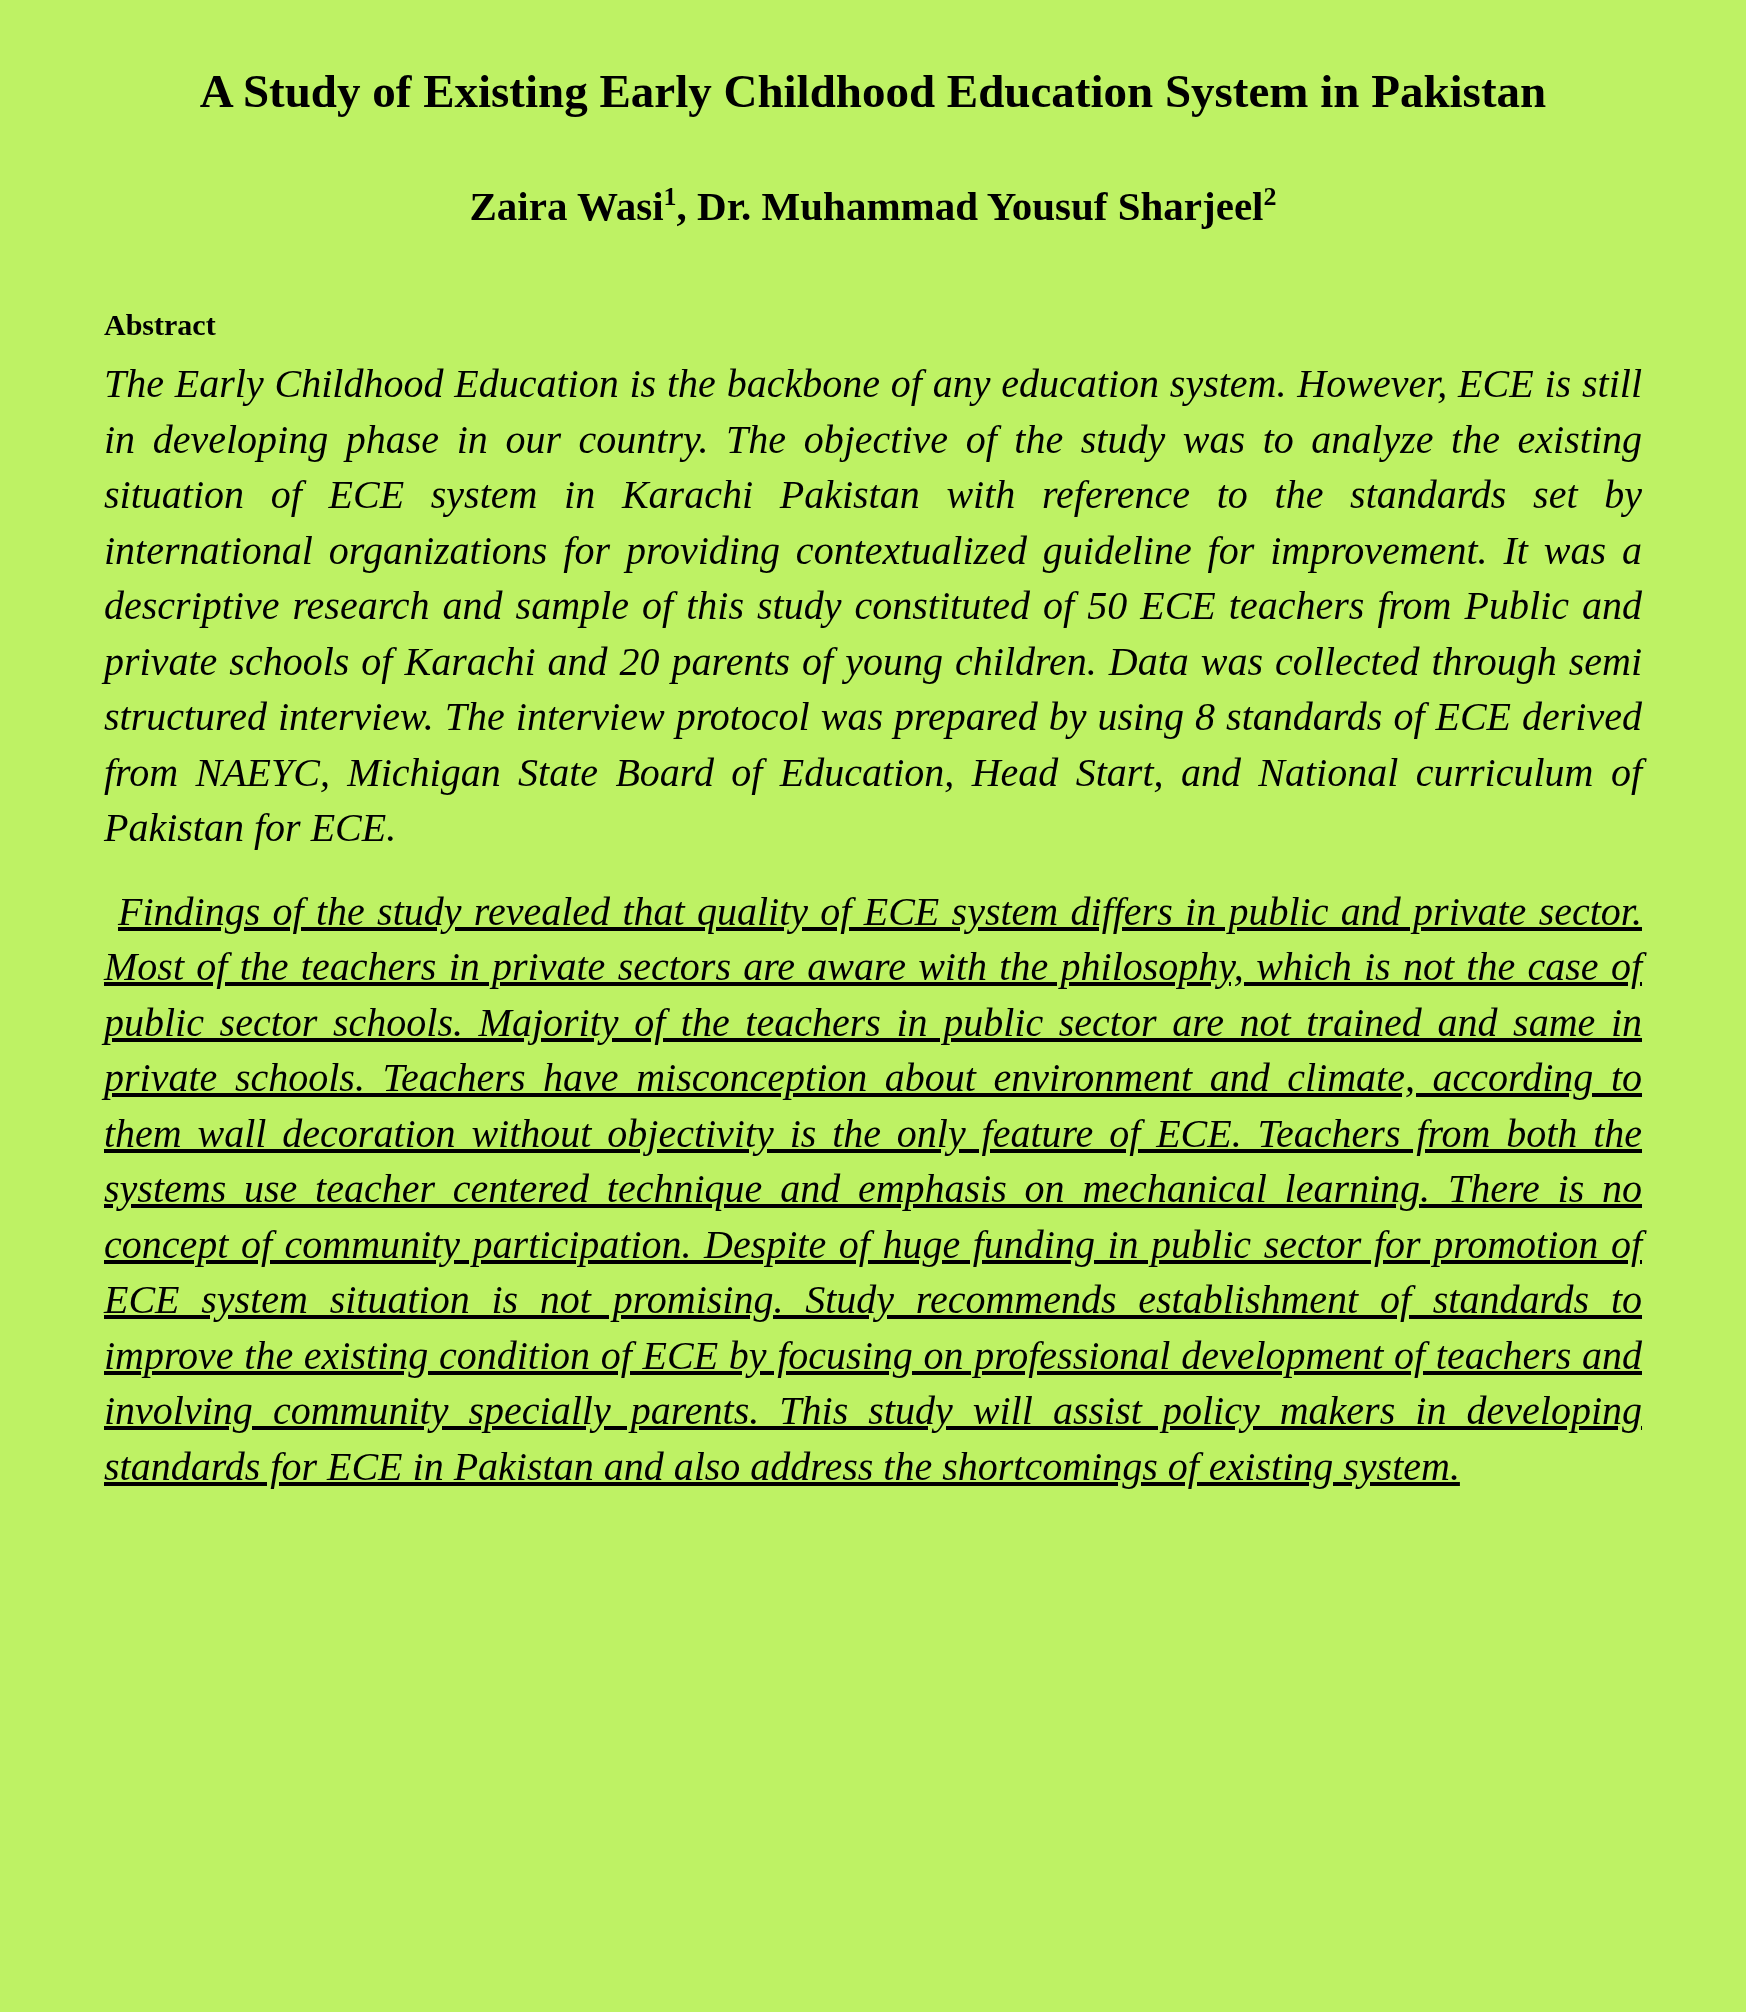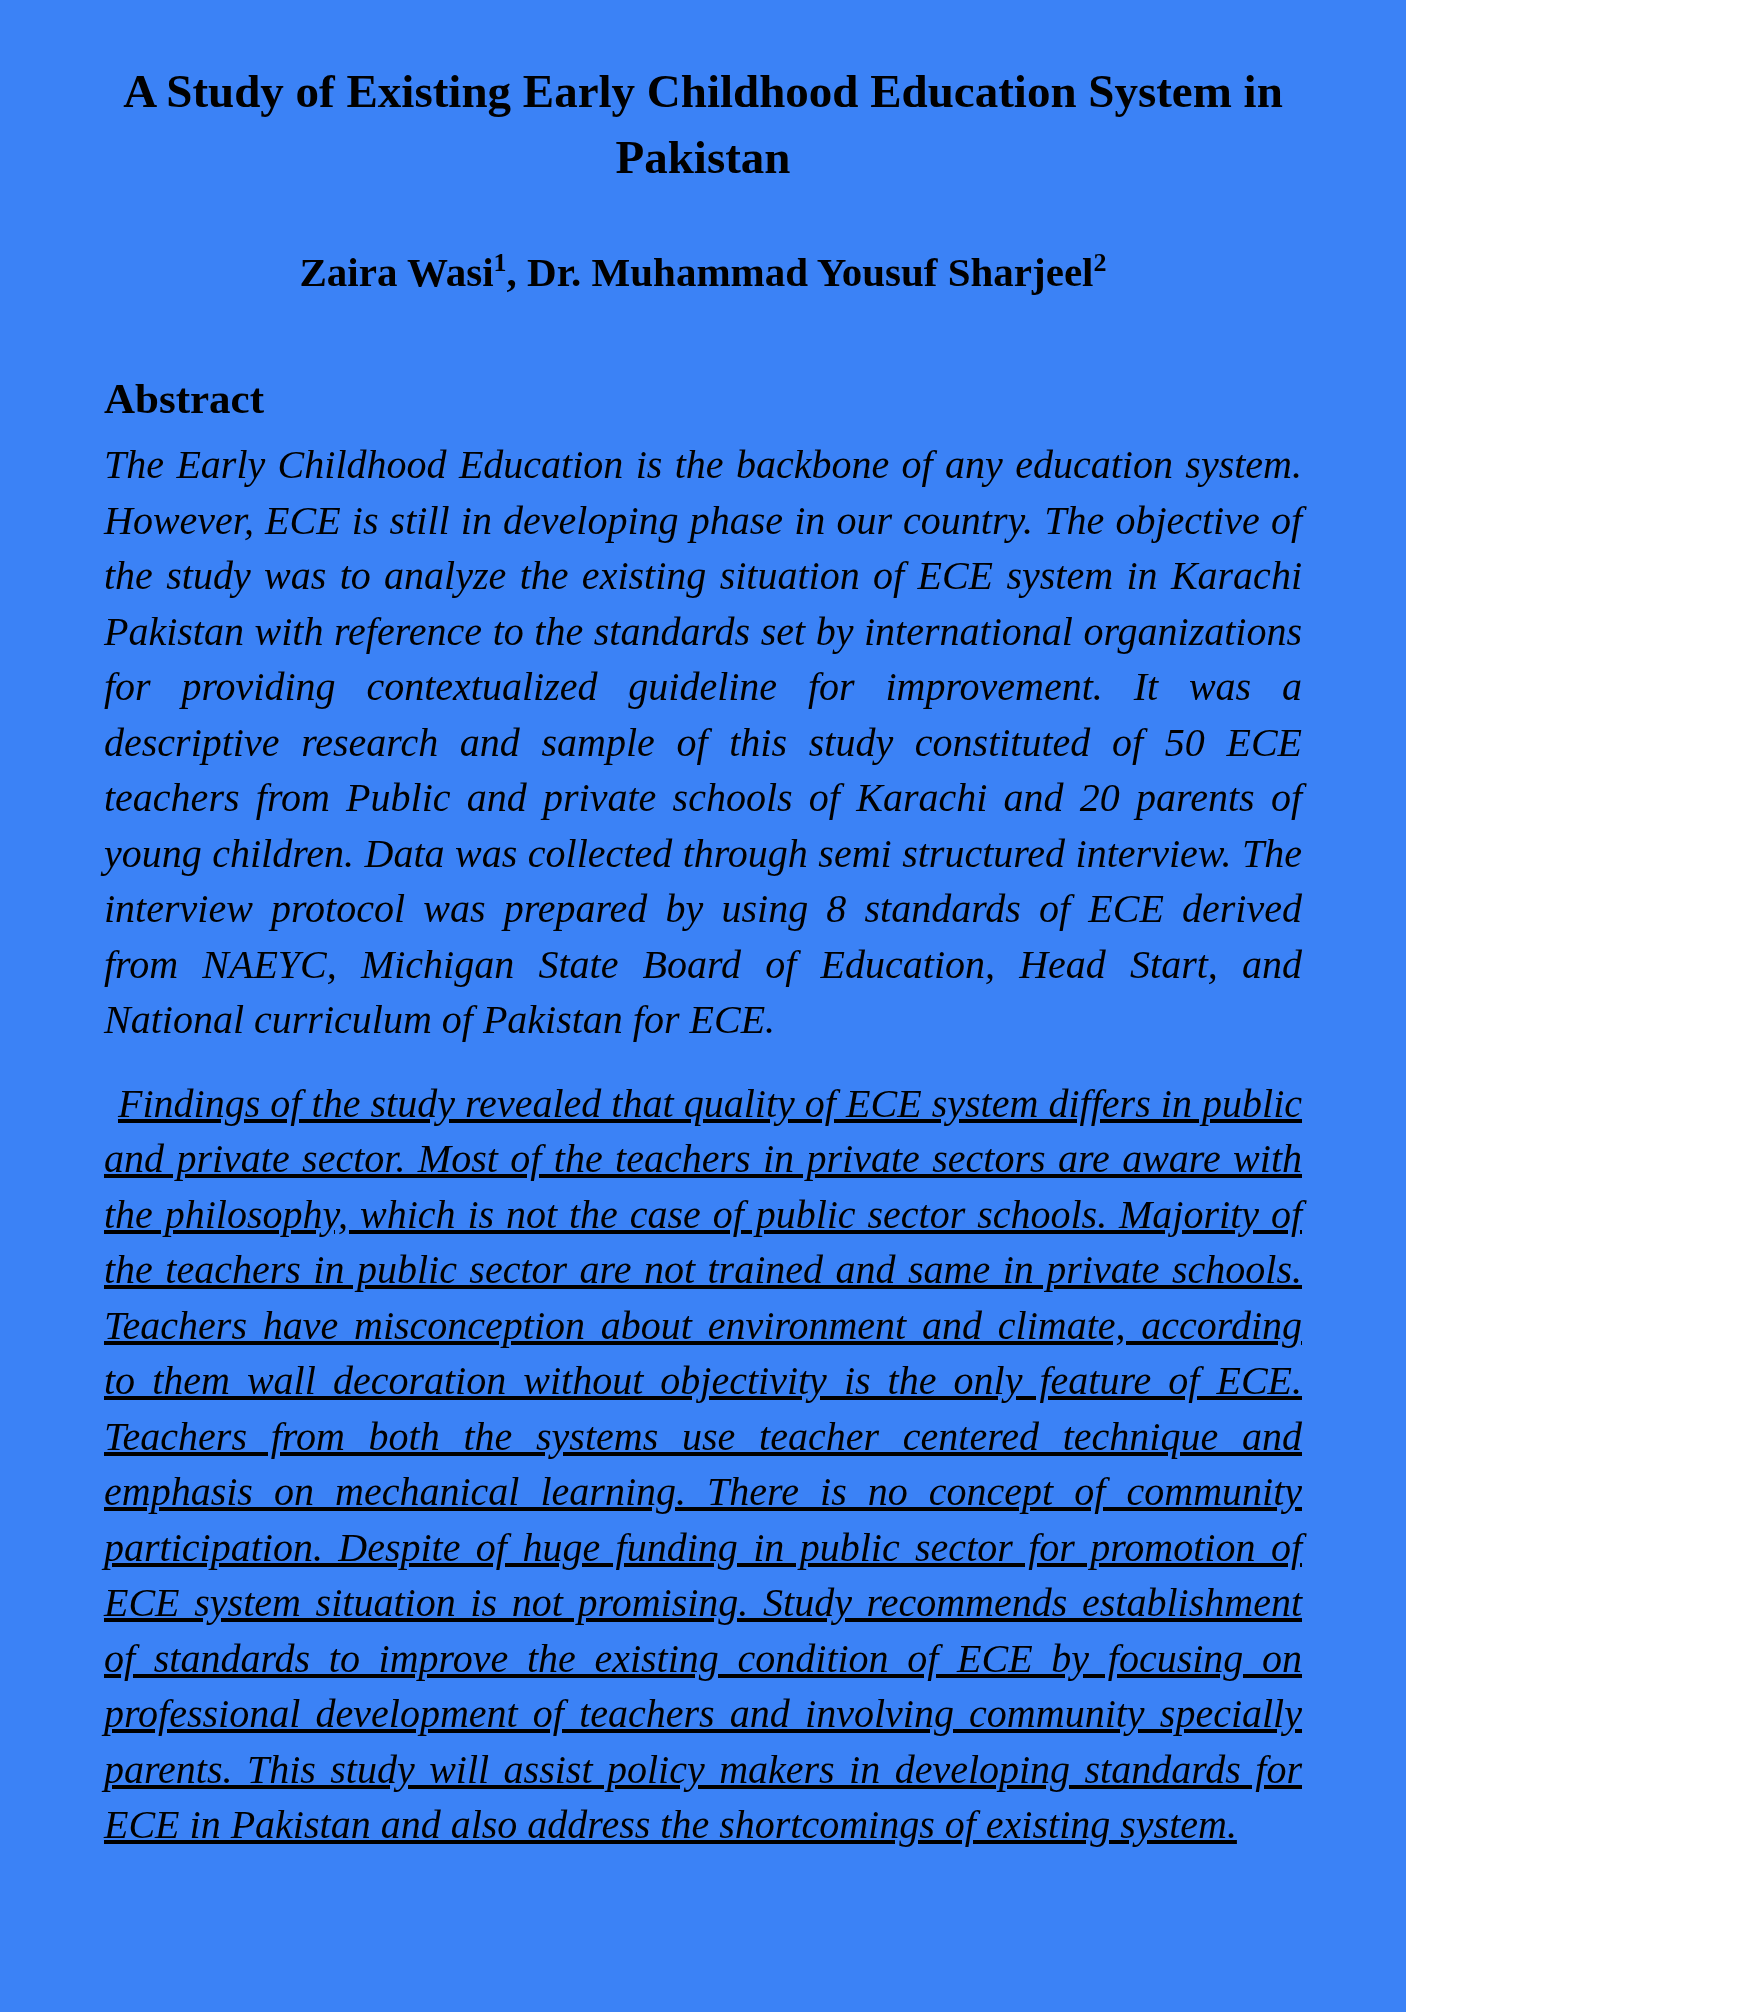--- a/index.html
+++ b/index.html
@@ -8,25 +8,25 @@
     background: #ffffff;
   }
   body {
     width: 1746px;
     height: 2012px;
     font-family: "Liberation Serif", serif;
     color: #000000;
     overflow: hidden;
   }
   .page {
-    width: 1406px;
+    width: 1746px;
     height: 2012px;
     box-sizing: border-box;
     padding: 58px 104px 40px 104px;
-    background: #3b82f6;
+    background: #bef264;
   }
   .paper-title {
     font-size: 47px;
     font-weight: bold;
     text-align: center;
     line-height: 66px;
     margin: 0 auto 0 auto;
     max-width: 1420px;
   }
   .authors {
@@ -34,21 +34,21 @@
     text-align: center;
     font-weight: bold;
     font-size: 41px;
     line-height: 60px;
   }
   .authors sup {
     font-size: 26px;
     line-height: 0;
   }
   .abstract-heading {
-    font-size: 43px;
+    font-size: 30px;
     font-weight: bold;
     margin: 72px 0 14px 0;
     text-align: left;
   }
   .abstract-body p {
     font-style: italic;
     font-size: 40px;
     line-height: 55.5px;
     text-align: justify;
     margin: 0 0 0 0;

